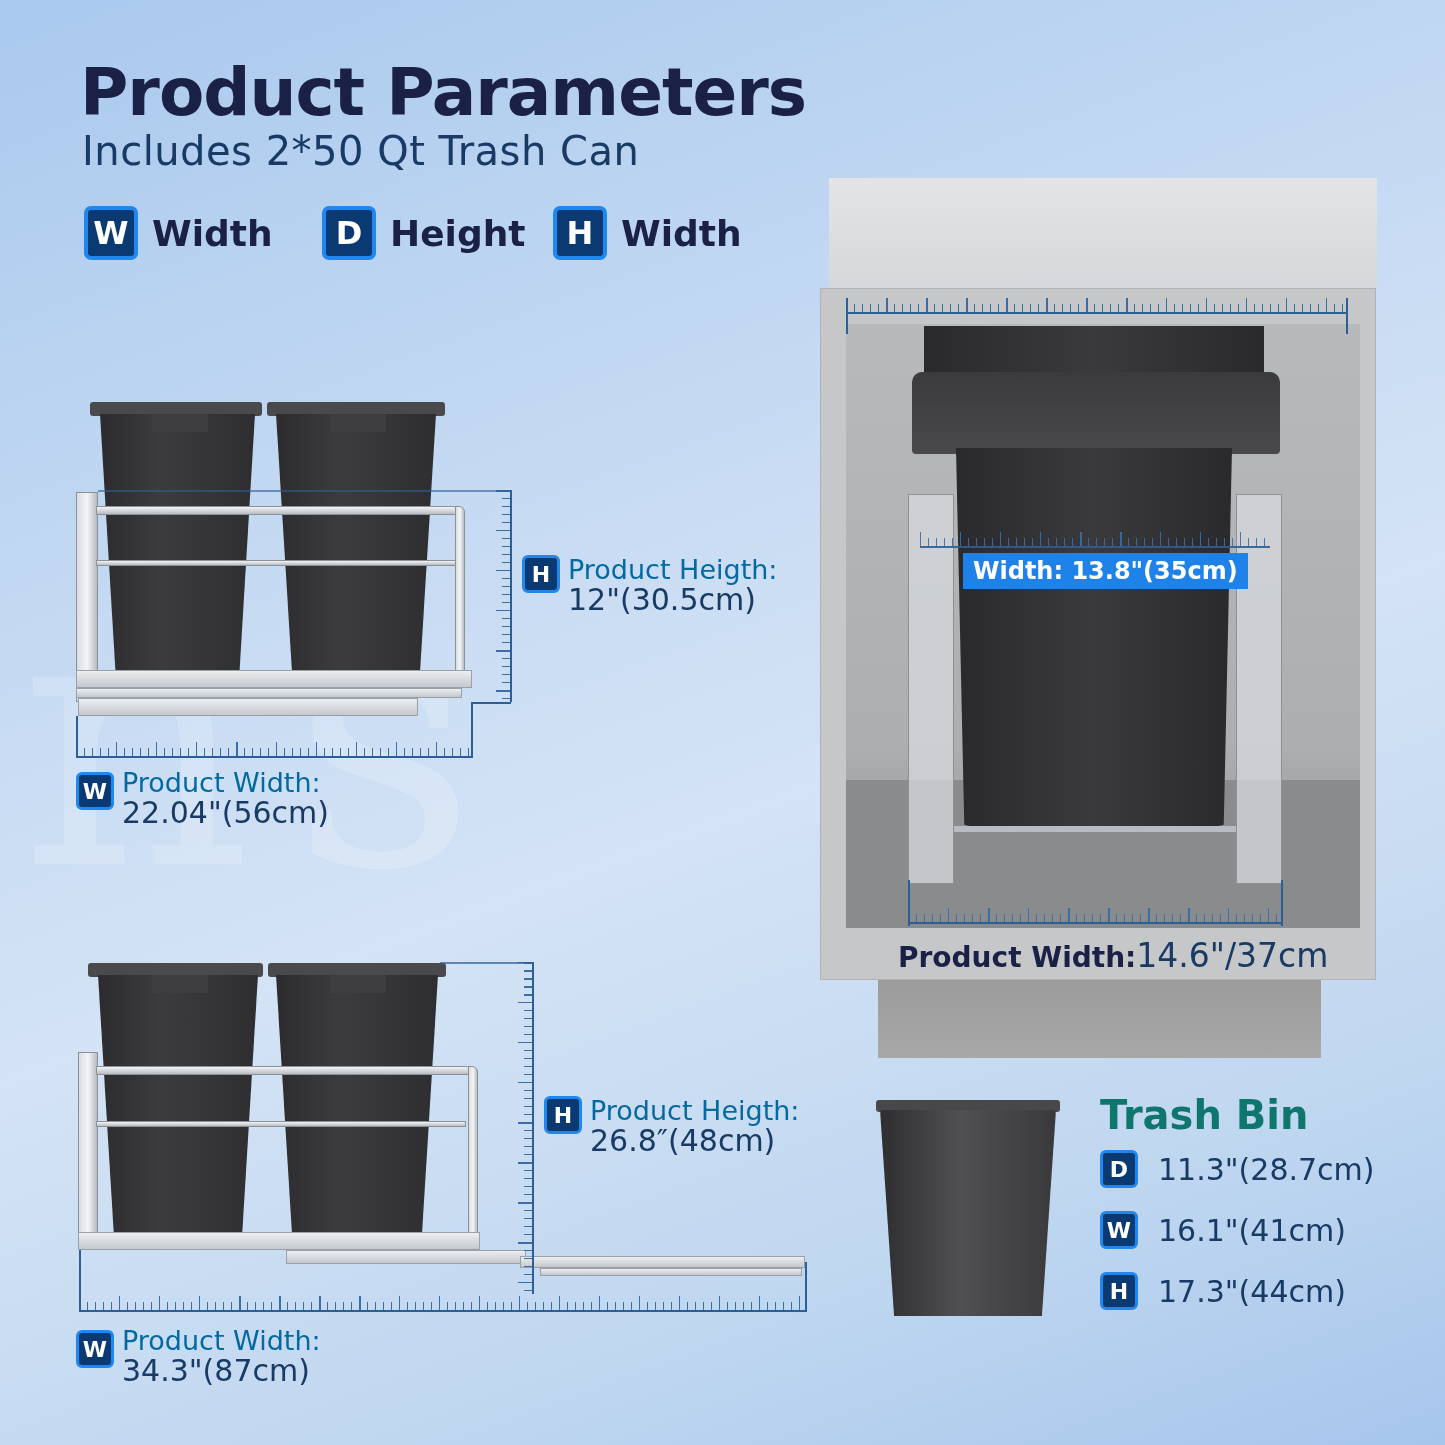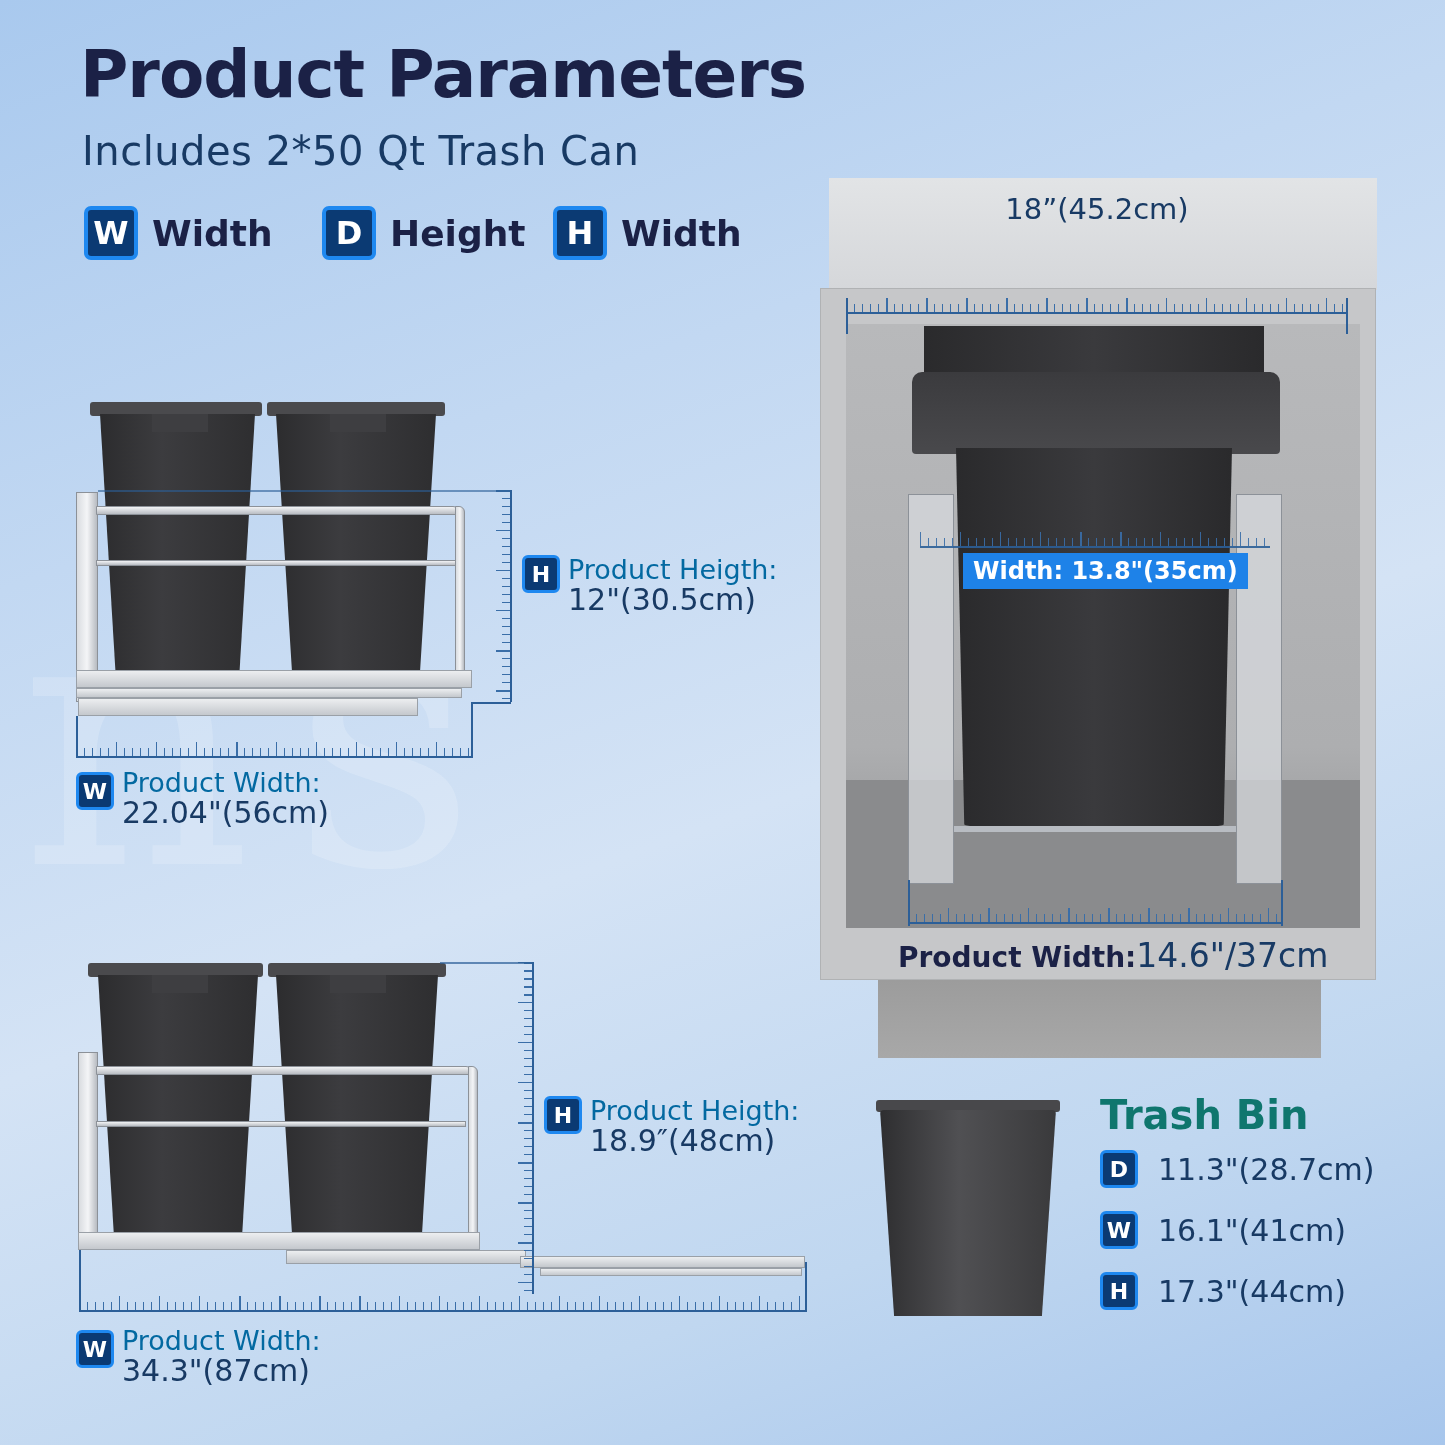--- a/index.html
+++ b/index.html
@@ -4,21 +4,21 @@
 <style>
   *{box-sizing:border-box;margin:0;padding:0}
   html,body{width:1445px;height:1445px;overflow:hidden}
   body{
     position:relative;
     font-family:"DejaVu Sans","Liberation Sans",sans-serif;
     background:linear-gradient(160deg,#a9c9ee 0%,#c2d8f2 30%,#d4e3f5 55%,#c0d7f0 80%,#a7c6ec 100%);
     color:#1a2240;
   }
   .abs{position:absolute}
-  .title{left:80px;top:36px;font-size:66px;font-weight:bold;color:#1b2146;letter-spacing:-1px}
+  .title{left:80px;top:54px;font-size:66px;font-weight:bold;color:#1b2146;letter-spacing:-1px}
   .subtitle{left:82px;top:128px;font-size:40px;color:#183a64;letter-spacing:0.5px}
   .legend-item{display:flex;align-items:center;gap:14px;top:206px}
   .legend-label{font-size:36px;font-weight:bold;color:#1b2146}
   .badge{
     display:inline-flex;align-items:center;justify-content:center;
     background:#0b3a73;color:#fff;font-weight:bold;font-family:"DejaVu Sans",sans-serif;
     border:4px solid #1e88f0;border-radius:7px;
   }
   .badge.lg{width:54px;height:54px;font-size:32px}
   .badge.sm{width:38px;height:38px;font-size:22px;border-width:3px;border-radius:6px}
@@ -146,39 +146,38 @@
 <div class="abs ruler-v" style="left:518px;top:962px;height:332px"></div>
 <div class="abs" style="left:440px;top:962px;width:94px;height:1.5px;background:#2c5f98;opacity:.7"></div>
 <div class="abs ruler-h" style="left:79px;top:1296px;width:727px"></div>
 <div class="abs" style="left:79px;top:1250px;width:1.5px;height:62px;background:#2c5f98"></div>
 <div class="abs" style="left:805px;top:1262px;width:1.5px;height:50px;background:#2c5f98"></div>
 
 <div class="abs" style="left:544px;top:1096px;display:flex;gap:8px">
   <span class="badge sm">H</span>
   <div class="dim-label">
     <div class="k">Product Heigth:</div>
-    <div class="v">18.9″(48cm)</div>
+    <div class="v">26.8″(48cm)</div>
   </div>
 </div>
 <div class="abs" style="left:76px;top:1326px;display:flex;gap:8px">
   <span class="badge sm" style="margin-top:4px">W</span>
   <div class="dim-label">
     <div class="k">Product Width:</div>
     <div class="v">34.3"(87cm)</div>
   </div>
 </div>
 
 <div class="abs cab-top"></div>
 <div class="abs cab-frame"></div>
 <div class="abs cab-inner"></div>
 <div class="abs cab-floor"></div>
 <div class="abs cab-base"></div>
 
 <div class="abs" style="left:842px;top:188px;width:510px;text-align:center">
-  <div style="font-size:29px;color:#183a64;margin-top:4px">18”(45.2cm)</div>
 </div>
 <div class="abs ruler-h" style="left:846px;top:298px;width:502px"></div>
 <div class="abs" style="left:846px;top:298px;width:1.5px;height:36px;background:#2c5f98"></div>
 <div class="abs" style="left:1346px;top:298px;width:1.5px;height:36px;background:#2c5f98"></div>
 
 <div class="abs front-bin" style="left:924px;top:326px;width:340px;height:56px;border-radius:0 0 10px 10px"></div>
 <div class="abs" style="left:912px;top:372px;width:368px;height:82px;background:linear-gradient(180deg,#3b3b3e,#49494c);border-radius:10px 10px 4px 4px"></div>
 <div class="abs front-bin" style="left:956px;top:448px;width:276px;height:378px;border-radius:0 0 14px 14px;clip-path:polygon(0 0,100% 0,97% 100%,3% 100%)"></div>
 
 <div class="abs" style="left:908px;top:494px;width:46px;height:390px;background:rgba(215,218,222,.75);border:1px solid #8c9198"></div>

